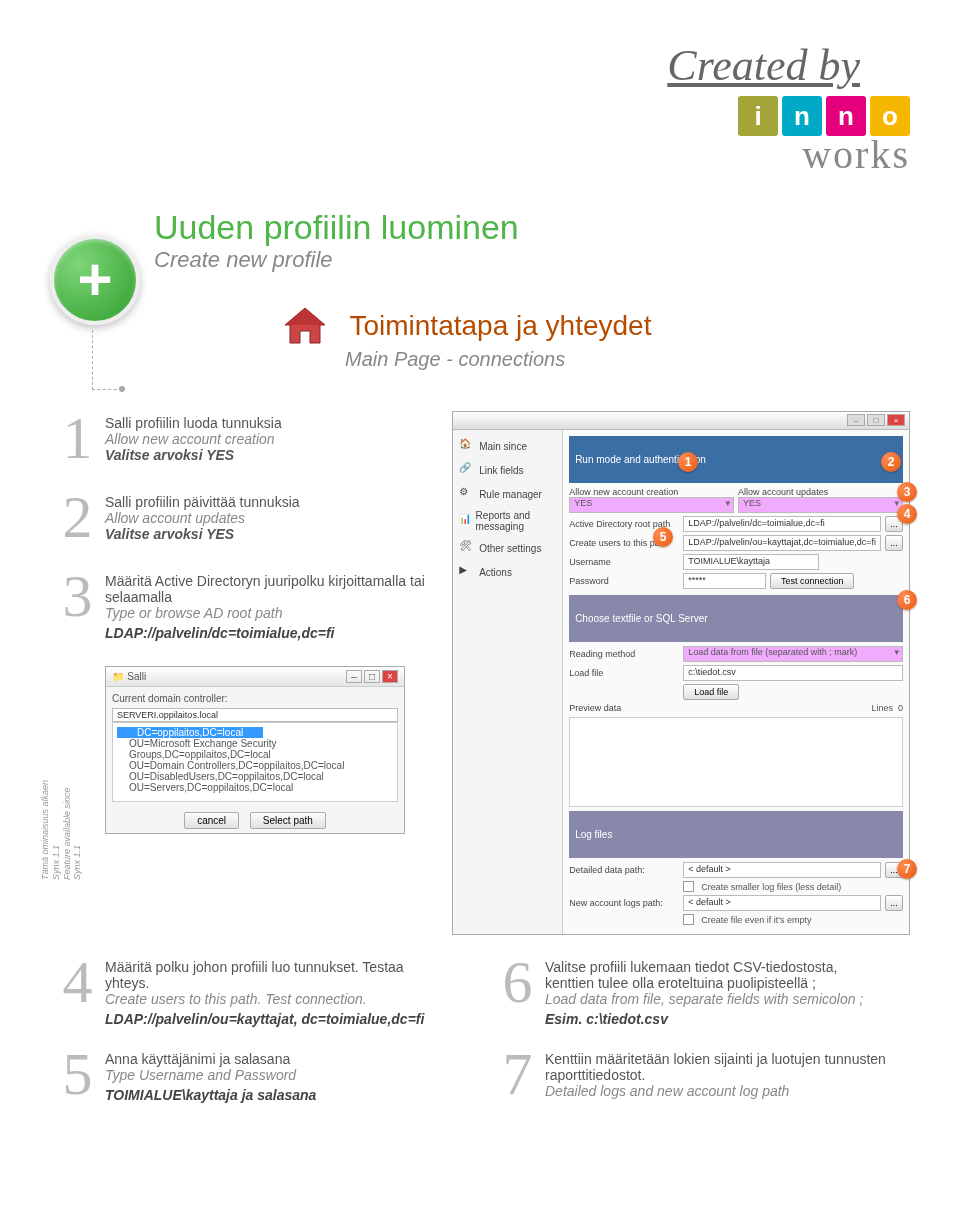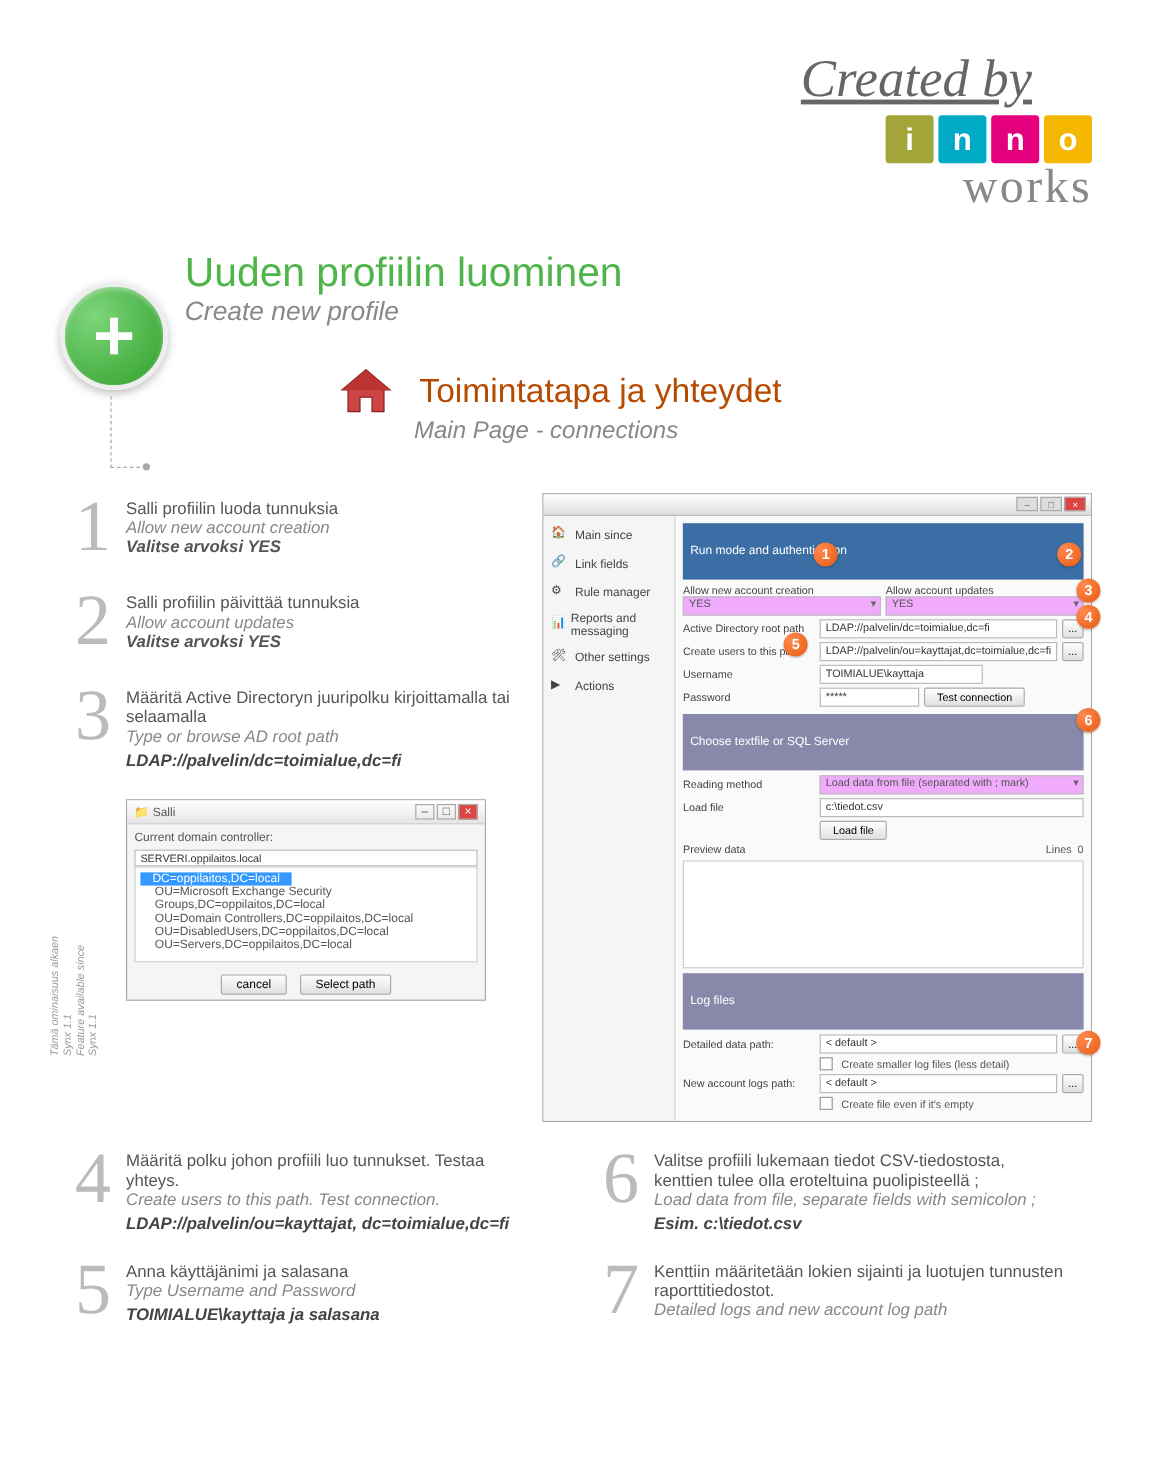--- a/index.html
+++ b/index.html
@@ -187,21 +187,21 @@
   }
   .browse-body { padding: 6px; }
   .browse-body .field { margin-bottom: 4px; }
   .browse-body .tree {
     background: #fff;
     border: 1px solid #ccc;
     padding: 4px;
     height: 80px;
     overflow: hidden;
   }
-  .tree-sel { background: #3399ff; color: #fff; padding: 0 10px; display:inline-block;}
+  .tree-sel { background: #3399ff; color: #fff; padding: 0 20px; display:inline-block;}
   .tree-item { padding-left: 12px; color: #555; }
   .browse-btns { text-align: center; padding: 4px; }
   .browse-btns button {
     font-size: 10px;
     padding: 2px 12px;
     margin: 0 4px;
     background: linear-gradient(#fdfdfd,#e0e0e0);
     border: 1px solid #aaa;
     border-radius: 2px;
   }

